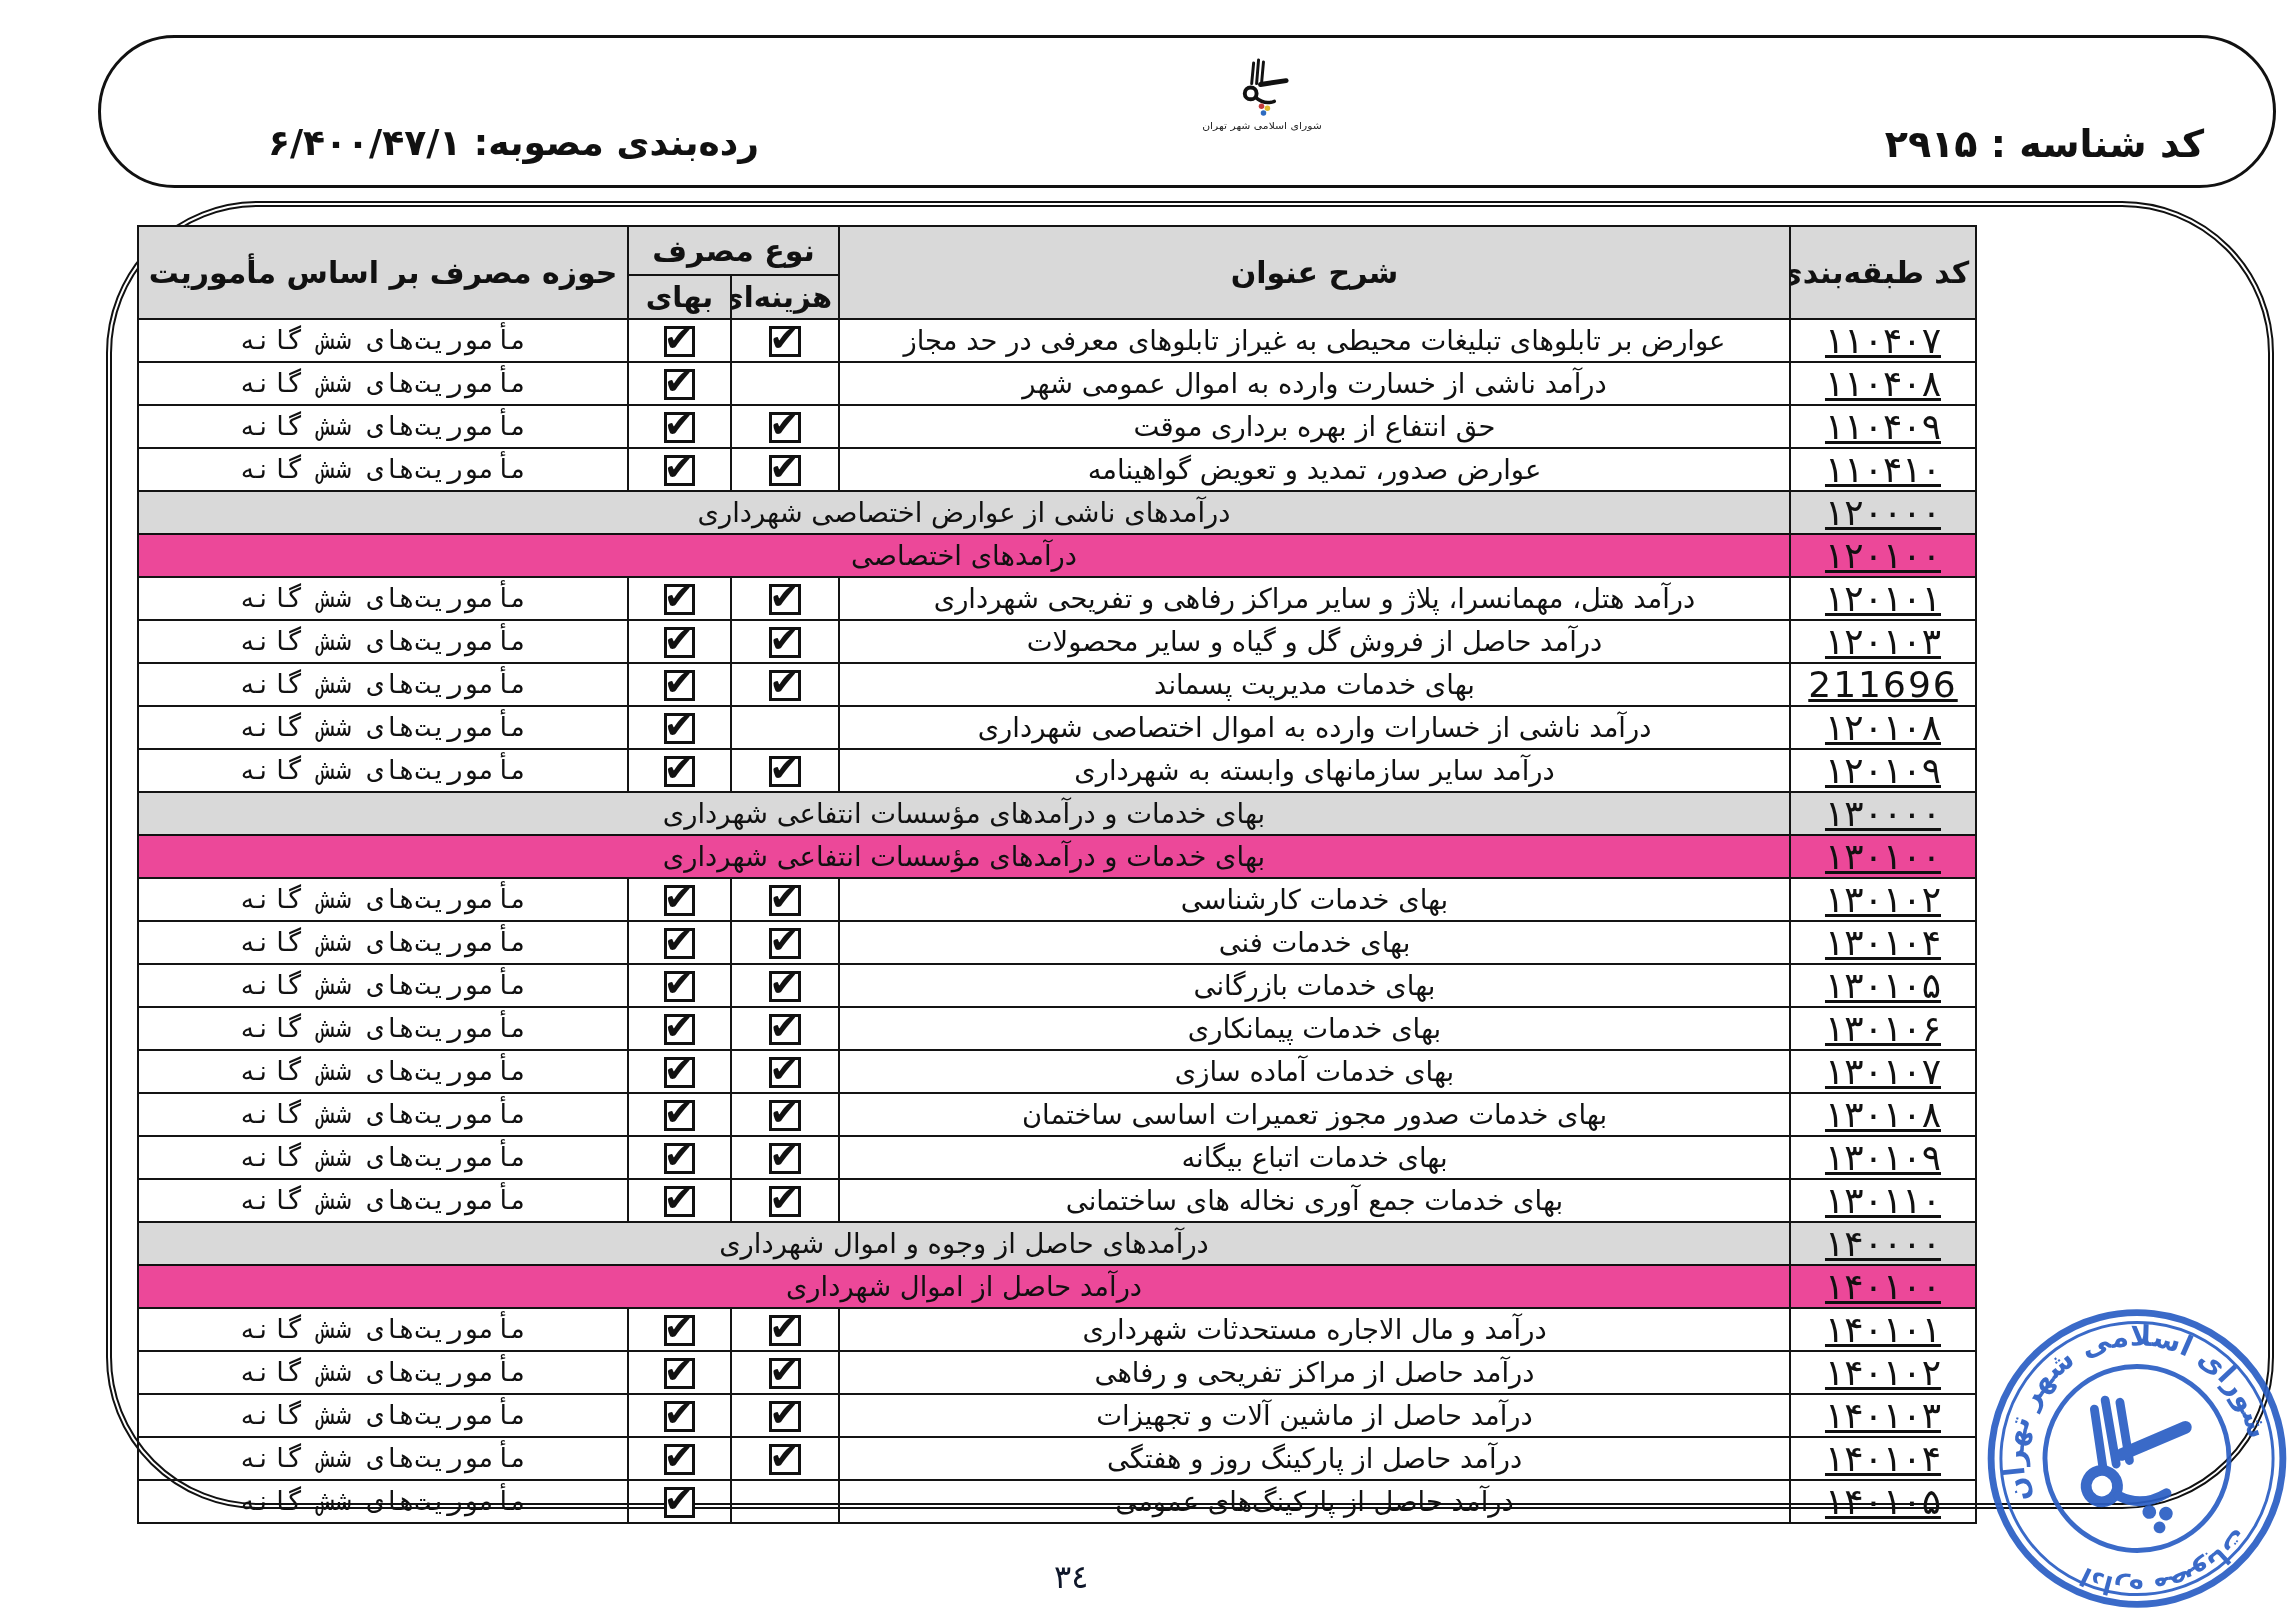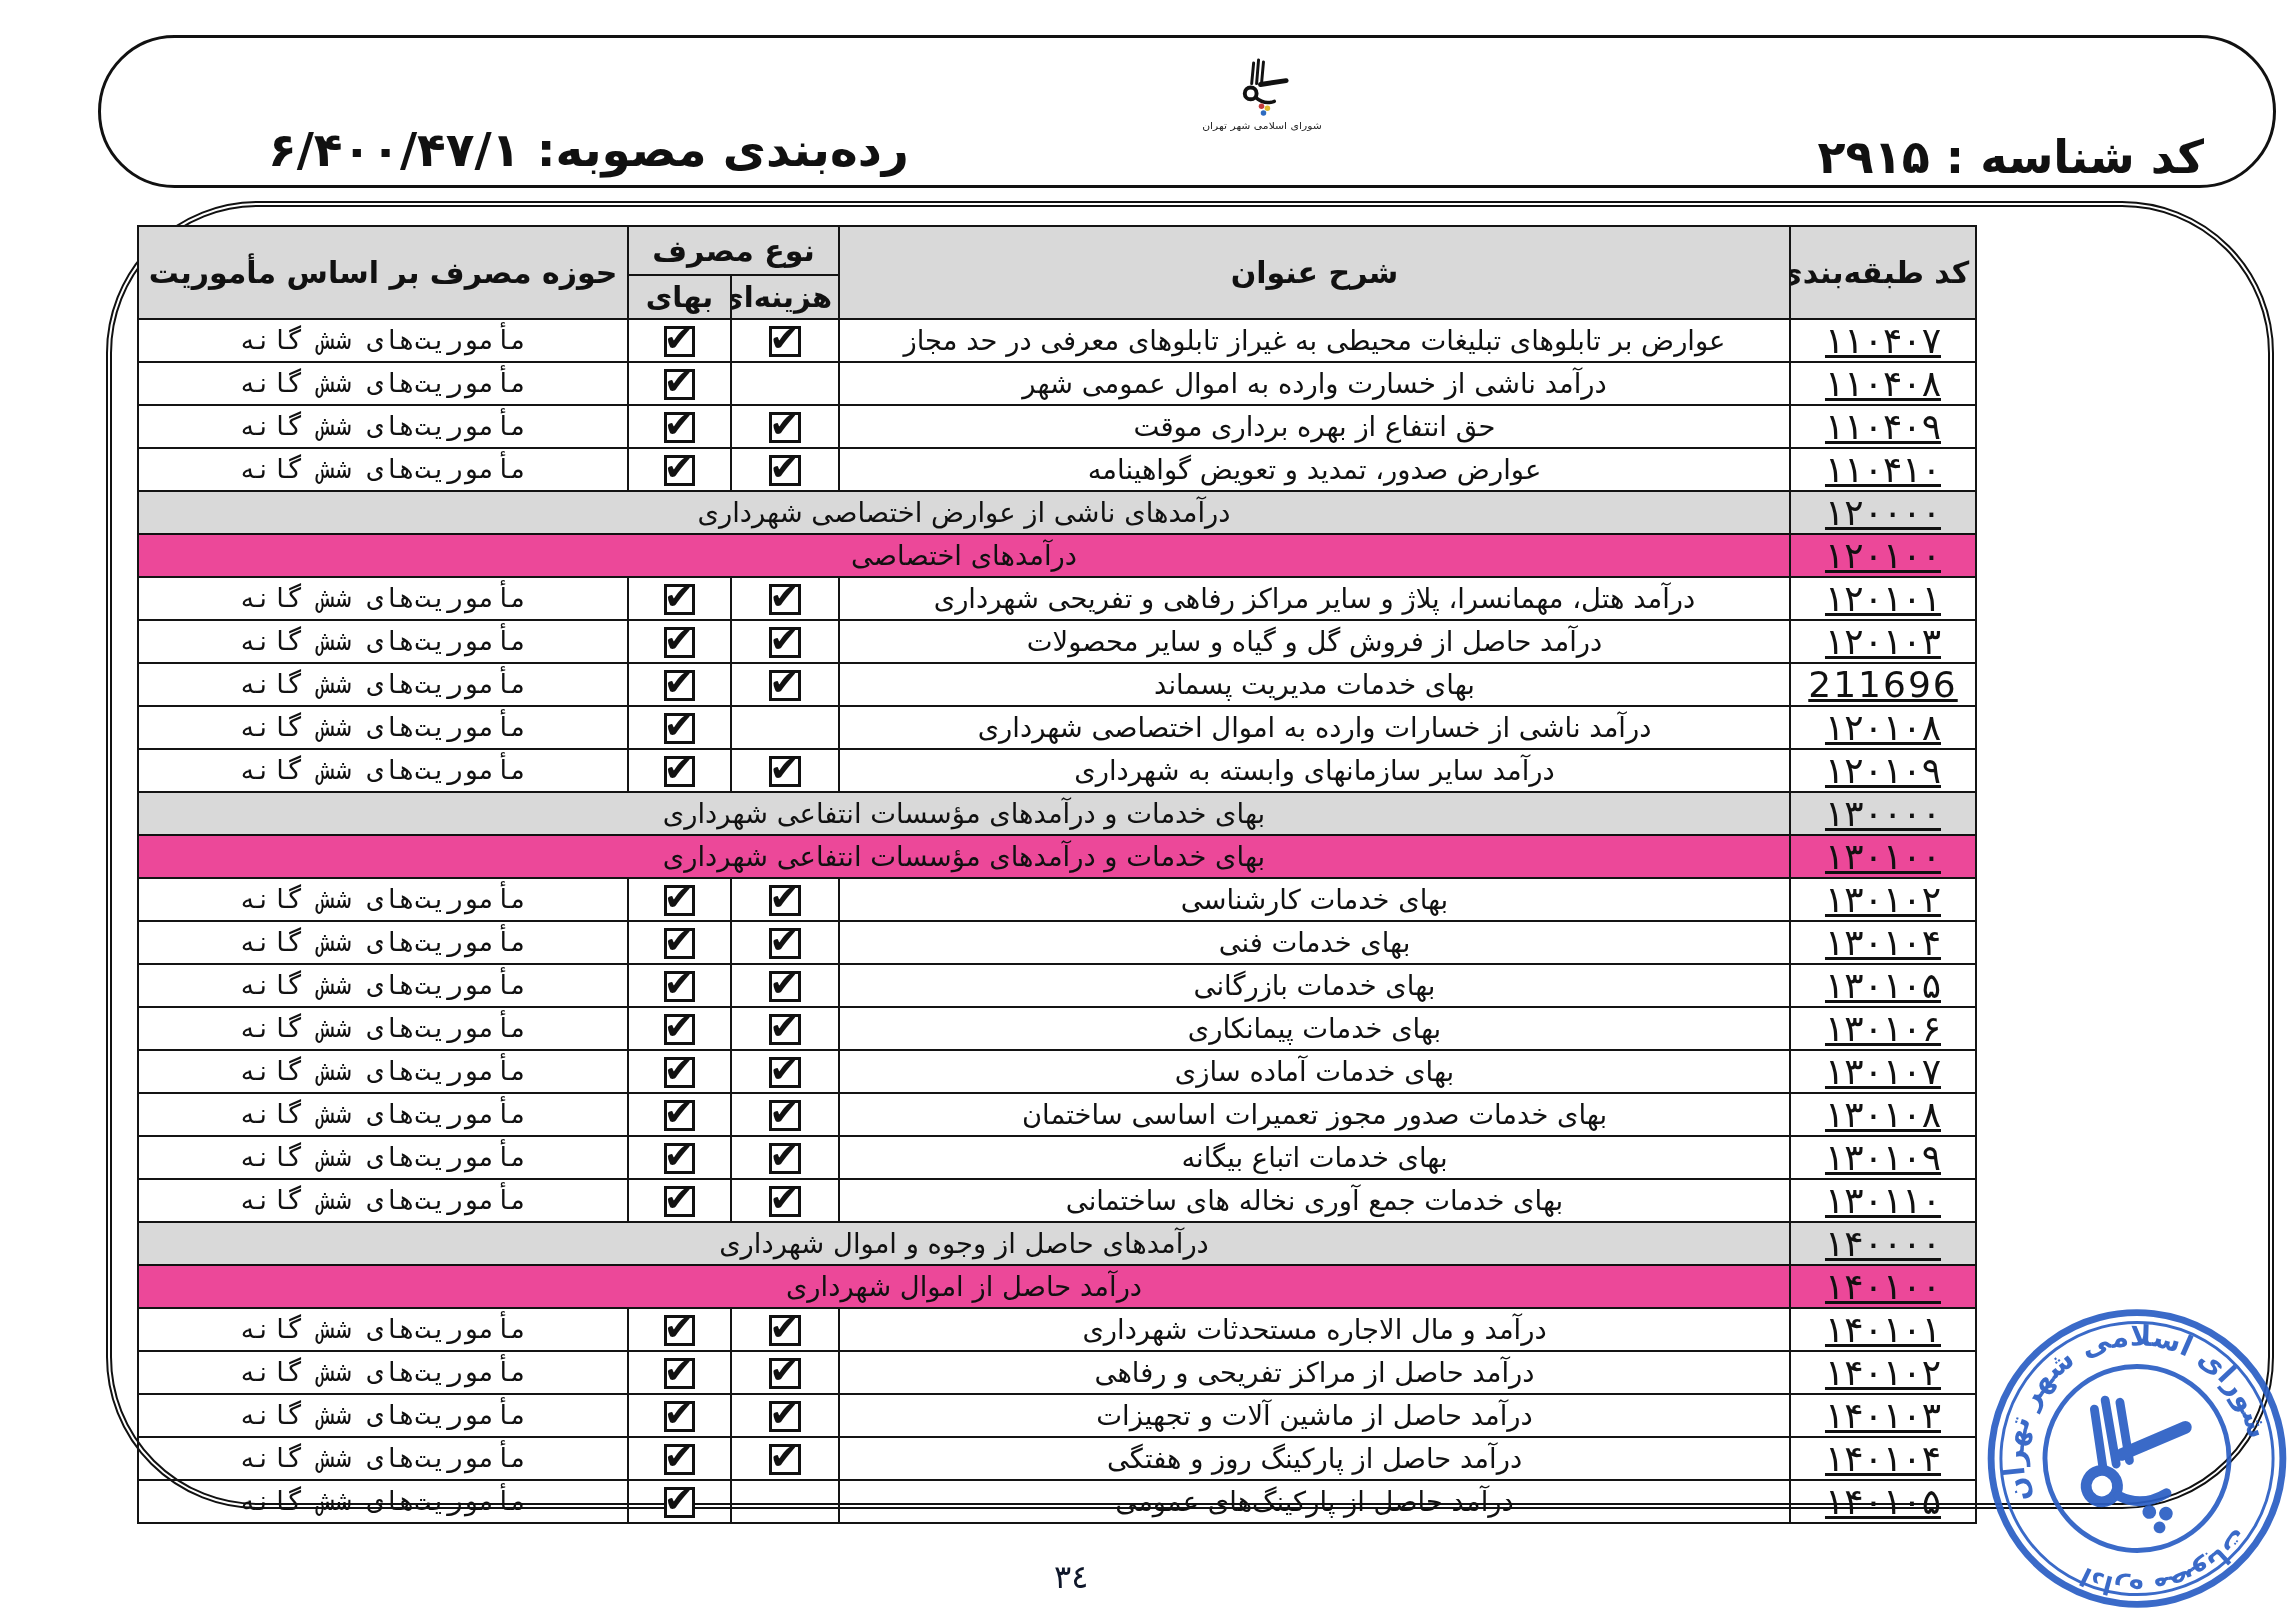--- a/index.html
+++ b/index.html
@@ -5,22 +5,22 @@
   html,body{margin:0;padding:0;}
   body{
     width:2293px;height:1621px;background:#ffffff;position:relative;overflow:hidden;
     font-family:"DejaVu Sans",sans-serif;direction:rtl;color:#111;
   }
   
   .header-pill{
     position:absolute;left:98px;top:35px;width:2178px;height:153px;
     border:3.9px solid #111;border-radius:80px;box-sizing:border-box;background:#fff;
   }
-  .id-code{position:absolute;right:69px;top:92px;font-size:46px;font-weight:bold;white-space:nowrap;}
-  .classification{position:absolute;left:167px;top:84px;font-size:47px;font-weight:bold;white-space:nowrap;}
+  .id-code{position:absolute;right:69px;top:84px;font-size:38px;font-weight:bold;white-space:nowrap;}
+  .classification{position:absolute;left:167px;top:84px;font-size:36px;font-weight:bold;white-space:nowrap;}
   .logo{position:absolute;left:1161px;top:17.6px;transform:translateX(-50%);text-align:center;width:216px;}
   .logo-caption{font-size:10.8px;color:#222;margin-top:-3.9px;letter-spacing:0.5px;transform:scaleY(.9);}
   
   .table-frame{
     position:absolute;left:106px;top:201px;width:2168px;height:1308px;
     border:6.9px double #111;border-radius:152px;box-sizing:border-box;
   }
   
   table.main{
     position:absolute;left:137px;top:225px;width:1838px;

